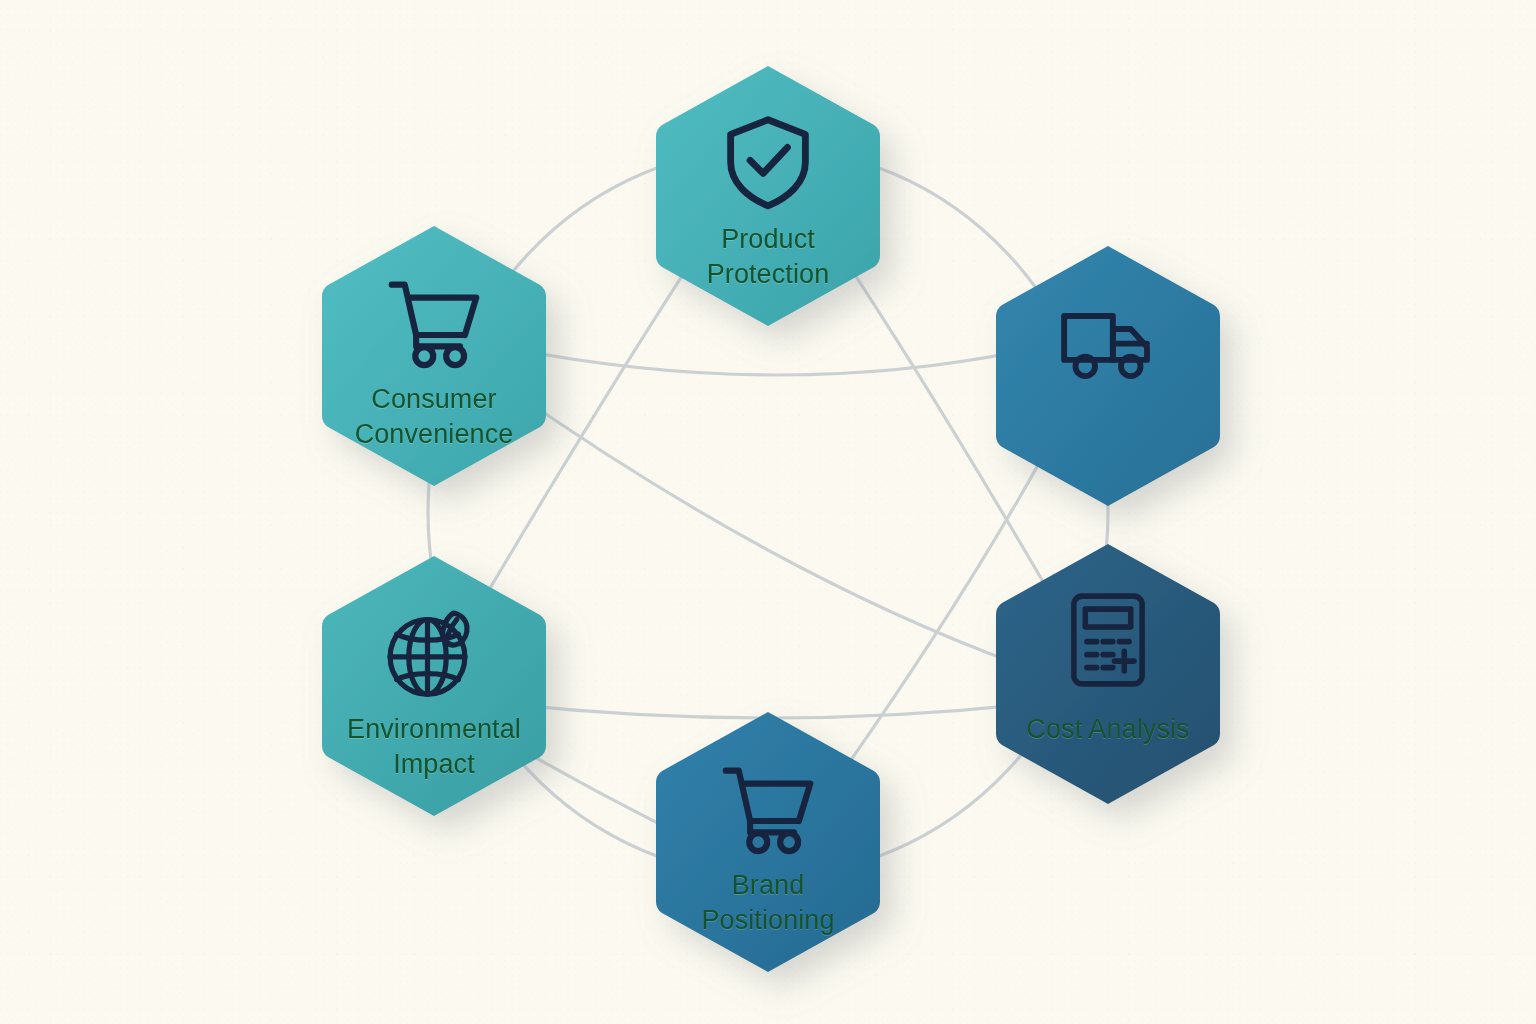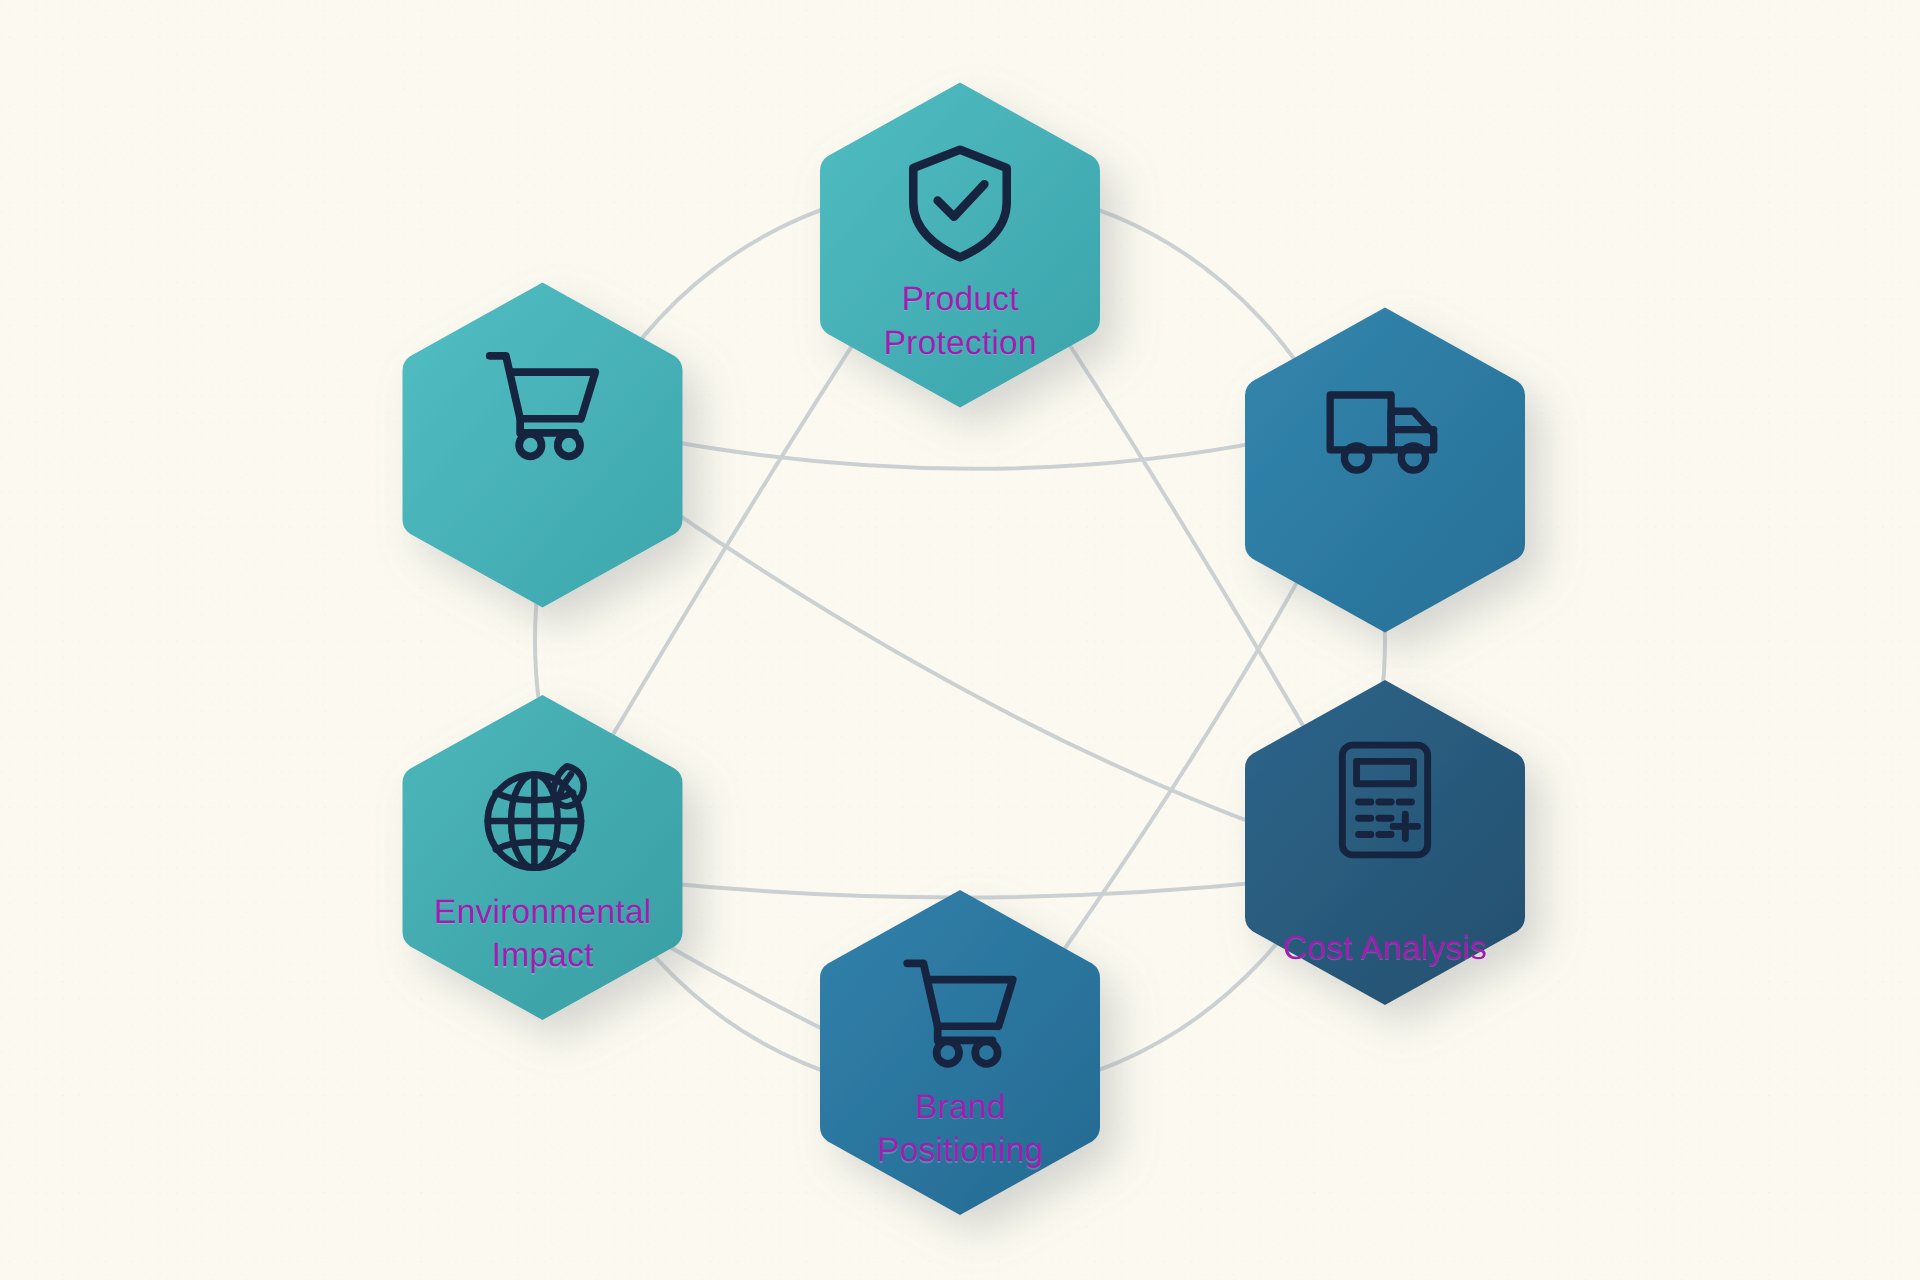--- a/index.html
+++ b/index.html
@@ -88,38 +88,38 @@
     height: 100%;
     display: block;
   }
 
   .node-label {
     position: absolute;
     left: -40px;
     right: -40px;
     top: 160px;
     text-align: center;
-    color: #a21caf;
+    color: #14532d;
     font-size: 27px;
     line-height: 1.28;
     font-weight: 500;
     letter-spacing: 0.1px;
     white-space: pre-line;
     text-shadow: 0 1px 0 rgba(255,255,255,0.18);
   }
 
   
   #node-0 { left: 652px; top: 62px;  }   
   #node-1 { left: 992px; top: 242px; }   
   #node-2 { left: 992px; top: 540px; }   
   #node-3 { left: 652px; top: 708px; }   
   #node-4 { left: 318px; top: 552px; }   
   #node-5 { left: 318px; top: 222px; }   
 
-  #node-2 .node-label { top: 172px; margin-top: 29px; }
+  #node-2 .node-label { top: 172px; }
   #node-1 .node-label { top: 150px; }
 </style>
 </head>
 <body>
 
 <div id="canvas">
 
   <div class="grain"></div>
 
   <svg class="links" viewBox="0 0 1536 1024">
@@ -292,15 +292,17 @@
       <div class="node-icon">
         <svg viewBox="0 0 64 64" fill="none" stroke="#17243f" stroke-width="3.8" stroke-linecap="round" stroke-linejoin="round">
           <path d="M6 9 L14 9 L21 40 L50 40"></path>
           <path d="M16 17 L58 17 L51 40"></path>
           <path d="M21 40 L21 47 L48 47"></path>
           <circle cx="26" cy="53" r="5.5"></circle>
           <circle cx="45" cy="53" r="5.5"></circle>
         </svg>
       </div>
     </div>
+    <div class="node-label">Consumer
+Convenience</div>
   </div>
 
 </div>
 
 </body></html>

